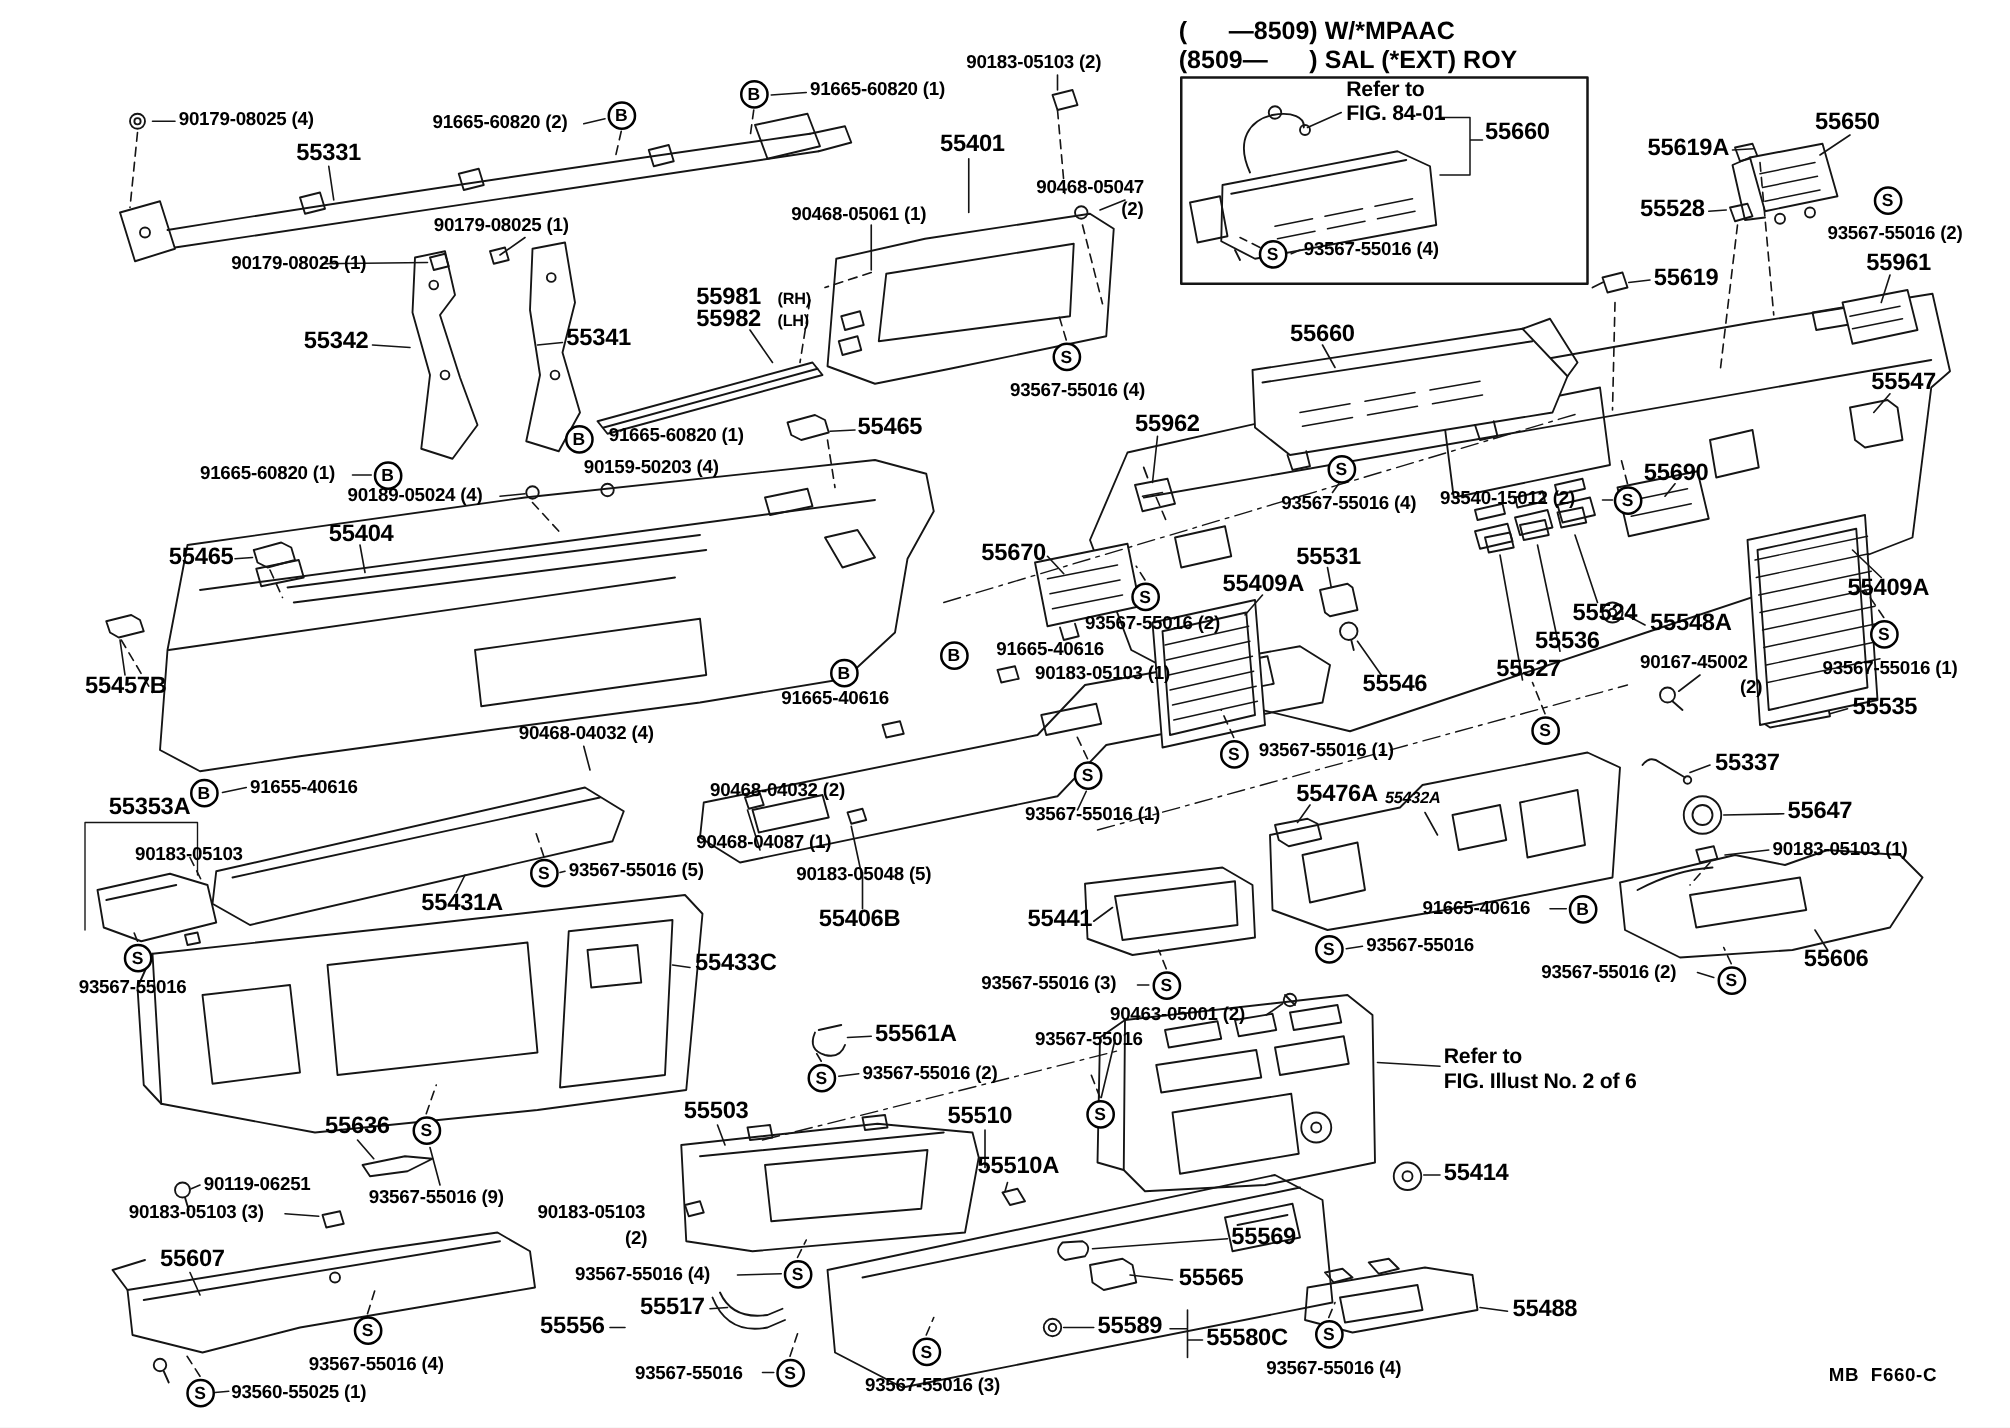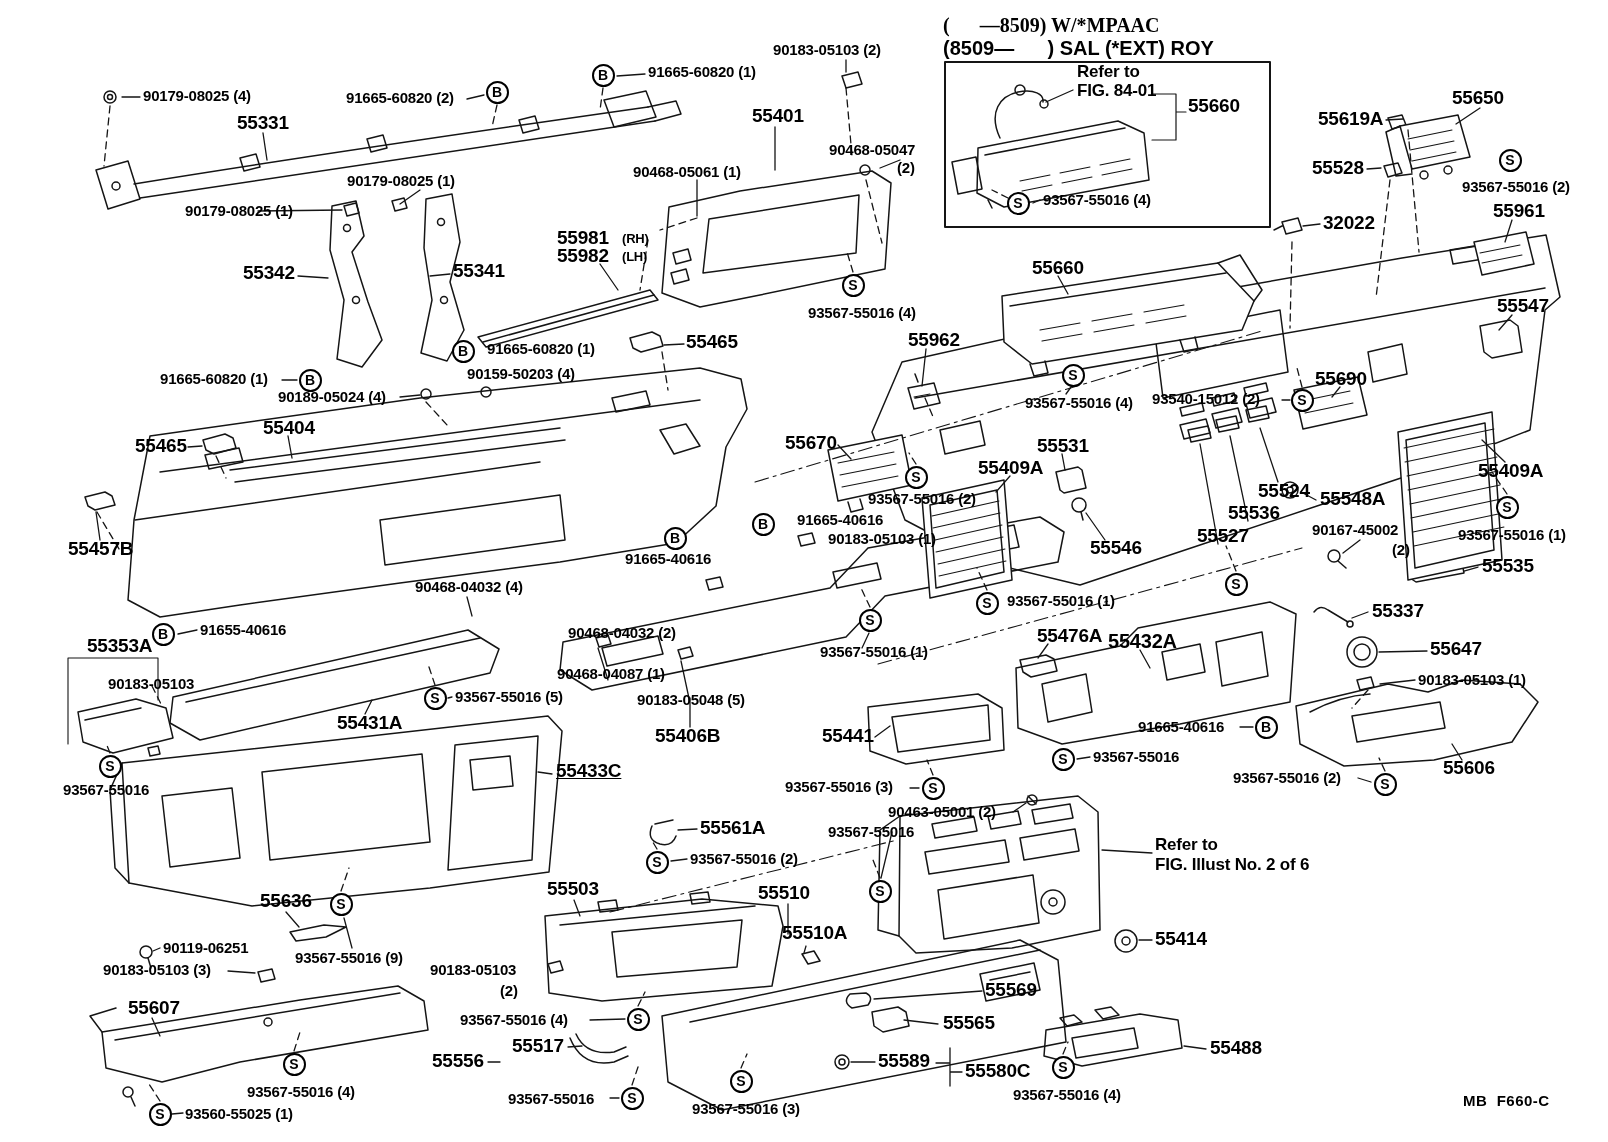--- a/index.html
+++ b/index.html
@@ -280,21 +280,21 @@
       <path stroke-width="1.2" d="M1040,330 l40,-7 M1042,341 l40,-7 M1092,321 l40,-7 M1094,332 l40,-7 M1144,312 l40,-7 M1146,323 l40,-7 M838,463 l56,-11 M840,475 l56,-11 M842,487 l56,-11 M1302,401 l48,-10 M1305,413 l48,-10 M1408,139 l44,-9 M1410,150 l44,-9 M1412,161 l44,-9 M1480,253 l40,-8 M1482,263 l40,-8 M1020,181 l30,-6 M1022,191 l30,-6 M1060,173 l30,-6 M1062,183 l30,-6 M1100,165 l30,-6 M1102,175 l30,-6 M914,397 l16,-3"></path>
 
       <path stroke-width="1.3" d="M140,97 L122,97 M263,133 L267,160 M467,99 L484,95 M645,74 L617,76 M846,60 L846,72 M775,127 L775,170 M697,180 L697,216 M900,160 L880,168 M600,264 L618,290 M298,276 L328,278 M450,274 L430,276 M420,190 L400,204 M258,211 L342,210 M282,380 L297,380 M400,397 L420,395 M684,344 L664,345 M188,447 L202,446 M288,436 L292,458 M100,540 L96,512 M197,630 L178,634 M365,714 L372,700 M608,680 L598,648 M690,703 L681,661 M690,727 L690,698 M862,648 L869,633 M875,737 L890,726 M910,788 L919,788 M1013,812 L1026,803 M892,832 L881,878 M1152,853 L1102,850 M1152,940 L1139,940 M788,904 L788,934 M574,900 L580,916 M697,829 L678,830 M687,859 L671,861 M286,912 L299,927 M352,948 L344,918 M160,948 L153,951 M228,971 L255,973 M152,1018 L160,1036 M172,1114 L183,1113 M568,1047 L582,1046 M488,1062 L500,1062 M610,1098 L619,1098 M590,1020 L625,1019 M938,1024 L904,1020 M982,991 L874,999 M875,1062 L851,1062 M936,1063 L950,1063 M950,1048 L950,1086 M950,1072 L962,1072 M1206,1049 L1184,1046 M1058,276 L1068,294 M926,349 L922,386 M838,445 L851,459 M1066,394 L1071,387 M1282,400 L1290,400 M1062,454 L1065,470 M1010,476 L996,492 M1105,540 L1086,513 M1048,644 L1038,658 M1140,650 L1150,668 M1240,727 L1253,727 M1090,757 L1077,759 M1358,778 L1371,782 M1462,760 L1452,744 M1415,680 L1380,684 M1427,651 L1379,652 M1368,612 L1352,618 M1478,567 L1464,571 M1360,540 L1343,553 M1316,500 L1301,492 M1278,482 L1260,428 M1248,521 L1230,436 M1218,544 L1200,444 M1340,387 L1332,397 M1505,462 L1482,440 M1512,315 L1499,330 M1512,220 L1505,242 M1480,108 L1456,124 M1386,120 L1403,119 M1367,169 L1381,168 M1320,224 L1303,226 M1040,200 L1033,203 M1046,102 L1073,90 M552,774 L538,772 M452,697 L448,698 M467,597 L472,616"></path>
 
       <path stroke-width="1.3" stroke-dasharray="7 5" d="M110,106 L104,166 M497,105 L492,127 M603,88 L600,110 M846,88 L852,156 M866,180 L882,243 M697,218 L660,230 M648,240 L640,290 M662,352 L668,390 M216,456 L226,478 M97,512 L122,554 M426,402 L448,426 M925,398 L934,419 M341,891 L349,868 M294,1051 L300,1032 M435,685 L428,664 M870,607 L861,588 M987,590 L977,568 M916,464 L909,453 M1507,494 L1492,472 M1236,571 L1226,546 M1302,387 L1296,364 M853,272 L847,252 M110,753 L106,743 M657,849 L651,839 M632,1085 L639,1064 M638,1006 L645,992 M741,1068 L747,1054 M933,775 L927,760 M880,878 L873,860 M1063,1054 L1068,1042 M1385,771 L1379,758 M160,1101 L149,1084 M1408,130 L1419,252 M1390,180 L1376,298 M1292,242 L1290,328 M152,686 L161,704 M806,946 L804,953 M1368,690 L1352,708 M1008,198 L992,190"></path>
 
       <path stroke-width="1.1" stroke-dasharray="14 5 3 5" d="M755,482 L1262,331 M878,664 L1302,548 M610,912 L897,840"></path>
     </g>
   </svg>
 
-  <span id="top-note-1" class="note" style="left:943px; top:14px;font-family:Liberation Serif, serif;">(      —8509) W/*MPAAC</span>
+  <span id="top-note-1" class="note" style="left:943px; top:14px;">(      —8509) W/*MPAAC</span>
   <span id="top-note-2" class="note" style="left:943px; top:37px;">(8509—      ) SAL (*EXT) ROY</span>
   <span id="figure-code" class="note" style="left:1463px; top:1092px;">MB  F660-C</span>
 
   <div id="label-layer">
       <span class="plabel" style="left: 143px; top: 88px;">90179-08025 (4)</span>
       <span class="plabel" style="left: 346px; top: 90px;">91665-60820 (2)</span>
       <span class="plabel" style="left: 237px; top: 113px; font-size: 19px;">55331</span>
       <span class="plabel" style="left: 347px; top: 173px;">90179-08025 (1)</span>
       <span class="plabel" style="left: 185px; top: 203px;">90179-08025 (1)</span>
       <span class="plabel" style="left: 243px; top: 263px; font-size: 19px;">55342</span>
@@ -329,21 +329,21 @@
       <span class="plabel" style="left: 337px; top: 713px; font-size: 19px;">55431A</span>
       <span class="plabel" style="left: 455px; top: 689px;">93567-55016 (5)</span>
       <span class="plabel" style="left: 557px; top: 666px;">90468-04087 (1)</span>
       <span class="plabel" style="left: 637px; top: 692px;">90183-05048 (5)</span>
       <span class="plabel" style="left: 655px; top: 726px; font-size: 19px;">55406B</span>
       <span class="plabel" style="left: 820px; top: 644px;">93567-55016 (1)</span>
       <span class="plabel" style="left: 822px; top: 726px; font-size: 19px;">55441</span>
       <span class="plabel" style="left: 785px; top: 779px;">93567-55016 (3)</span>
       <span class="plabel" style="left: 888px; top: 804px;">90463-05001 (2)</span>
       <span class="plabel" style="left: 828px; top: 824px;">93567-55016</span>
-      <span class="plabel" style="left: 556px; top: 761px; font-size: 19px; text-decoration: underline;">55433C</span>
+      <span class="plabel" style="left: 556px; top: 761px; font-size: 19px;">55433C</span>
       <span class="plabel" style="left: 700px; top: 818px; font-size: 19px;">55561A</span>
       <span class="plabel" style="left: 690px; top: 851px;">93567-55016 (2)</span>
       <span class="plabel" style="left: 260px; top: 891px; font-size: 19px;">55636</span>
       <span class="plabel" style="left: 163px; top: 940px;">90119-06251</span>
       <span class="plabel" style="left: 295px; top: 950px;">93567-55016 (9)</span>
       <span class="plabel" style="left: 103px; top: 962px;">90183-05103 (3)</span>
       <span class="plabel" style="left: 128px; top: 998px; font-size: 19px;">55607</span>
       <span class="plabel" style="left: 430px; top: 962px;">90183-05103</span>
       <span class="plabel" style="left: 500px; top: 983px;">(2)</span>
       <span class="plabel" style="left: 63px; top: 782px;">93567-55016</span>
@@ -370,21 +370,21 @@
       <span class="plabel" style="left: 908px; top: 330px; font-size: 19px;">55962</span>
       <span class="plabel" style="left: 1025px; top: 395px;">93567-55016 (4)</span>
       <span class="plabel" style="left: 1152px; top: 391px;">93540-15012 (2)</span>
       <span class="plabel" style="left: 785px; top: 433px; font-size: 19px;">55670</span>
       <span class="plabel" style="left: 1037px; top: 436px; font-size: 19px;">55531</span>
       <span class="plabel" style="left: 978px; top: 458px; font-size: 19px;">55409A</span>
       <span class="plabel" style="left: 868px; top: 491px;">93567-55016 (2)</span>
       <span class="plabel" style="left: 1090px; top: 538px; font-size: 19px;">55546</span>
       <span class="plabel" style="left: 1007px; top: 593px;">93567-55016 (1)</span>
       <span class="plabel" style="left: 1017px; top: 626px; font-size: 19px; margin-left: 20px;">55476A</span>
-      <span class="plabel" style="left: 1108px; top: 631px; font-size: 20px;">55432A</span>
+      <span class="plabel" style="left: 1108px; top: 631px; font-size: 13px; font-style: italic;">55432A</span>
       <span class="plabel" style="left: 1138px; top: 719px;">91665-40616</span>
       <span class="plabel" style="left: 1093px; top: 749px;">93567-55016</span>
       <span class="plabel" style="left: 1233px; top: 770px;">93567-55016 (2)</span>
       <span class="plabel" style="left: 1443px; top: 758px; font-size: 19px;">55606</span>
       <span class="plabel" style="left: 1418px; top: 672px;">90183-05103 (1)</span>
       <span class="plabel" style="left: 1430px; top: 639px; font-size: 19px;">55647</span>
       <span class="plabel" style="left: 1372px; top: 601px; font-size: 19px;">55337</span>
       <span class="plabel" style="left: 1482px; top: 556px; font-size: 19px;">55535</span>
       <span class="plabel" style="left: 1458px; top: 527px;">93567-55016 (1)</span>
       <span class="plabel" style="left: 1312px; top: 522px;">90167-45002</span>
@@ -394,21 +394,21 @@
       <span class="plabel" style="left: 1228px; top: 503px; font-size: 19px;">55536</span>
       <span class="plabel" style="left: 1197px; top: 526px; font-size: 19px;">55527</span>
       <span class="plabel" style="left: 1315px; top: 369px; font-size: 19px;">55690</span>
       <span class="plabel" style="left: 1478px; top: 461px; font-size: 19px;">55409A</span>
       <span class="plabel" style="left: 1497px; top: 296px; font-size: 19px;">55547</span>
       <span class="plabel" style="left: 1493px; top: 201px; font-size: 19px;">55961</span>
       <span class="plabel" style="left: 1462px; top: 179px;">93567-55016 (2)</span>
       <span class="plabel" style="left: 1452px; top: 88px; font-size: 19px;">55650</span>
       <span class="plabel" style="left: 1318px; top: 109px; font-size: 19px;">55619A</span>
       <span class="plabel" style="left: 1312px; top: 158px; font-size: 19px;">55528</span>
-      <span class="plabel" style="left: 1323px; top: 213px; font-size: 19px;">32022</span>
+      <span class="plabel" style="left: 1323px; top: 213px; font-size: 19px;">55619</span>
       <span class="plabel" style="left: 1188px; top: 96px; font-size: 19px;">55660</span>
       <span class="plabel" style="left: 1077px; top: 63px; font-size: 17px;">Refer to</span>
       <span class="plabel" style="left: 1077px; top: 82px; font-size: 17px;">FIG. 84-01</span>
       <span class="plabel" style="left: 1043px; top: 192px;">93567-55016 (4)</span>
       <span class="marker" style="left: 485.5px; top: 80.5px;">B</span>
       <span class="marker" style="left: 591.5px; top: 63.5px;">B</span>
       <span class="marker" style="left: 298.5px; top: 368.5px;">B</span>
       <span class="marker" style="left: 451.5px; top: 339.5px;">B</span>
       <span class="marker" style="left: 151.5px; top: 622.5px;">B</span>
       <span class="marker" style="left: 663.5px; top: 526.5px;">B</span>

